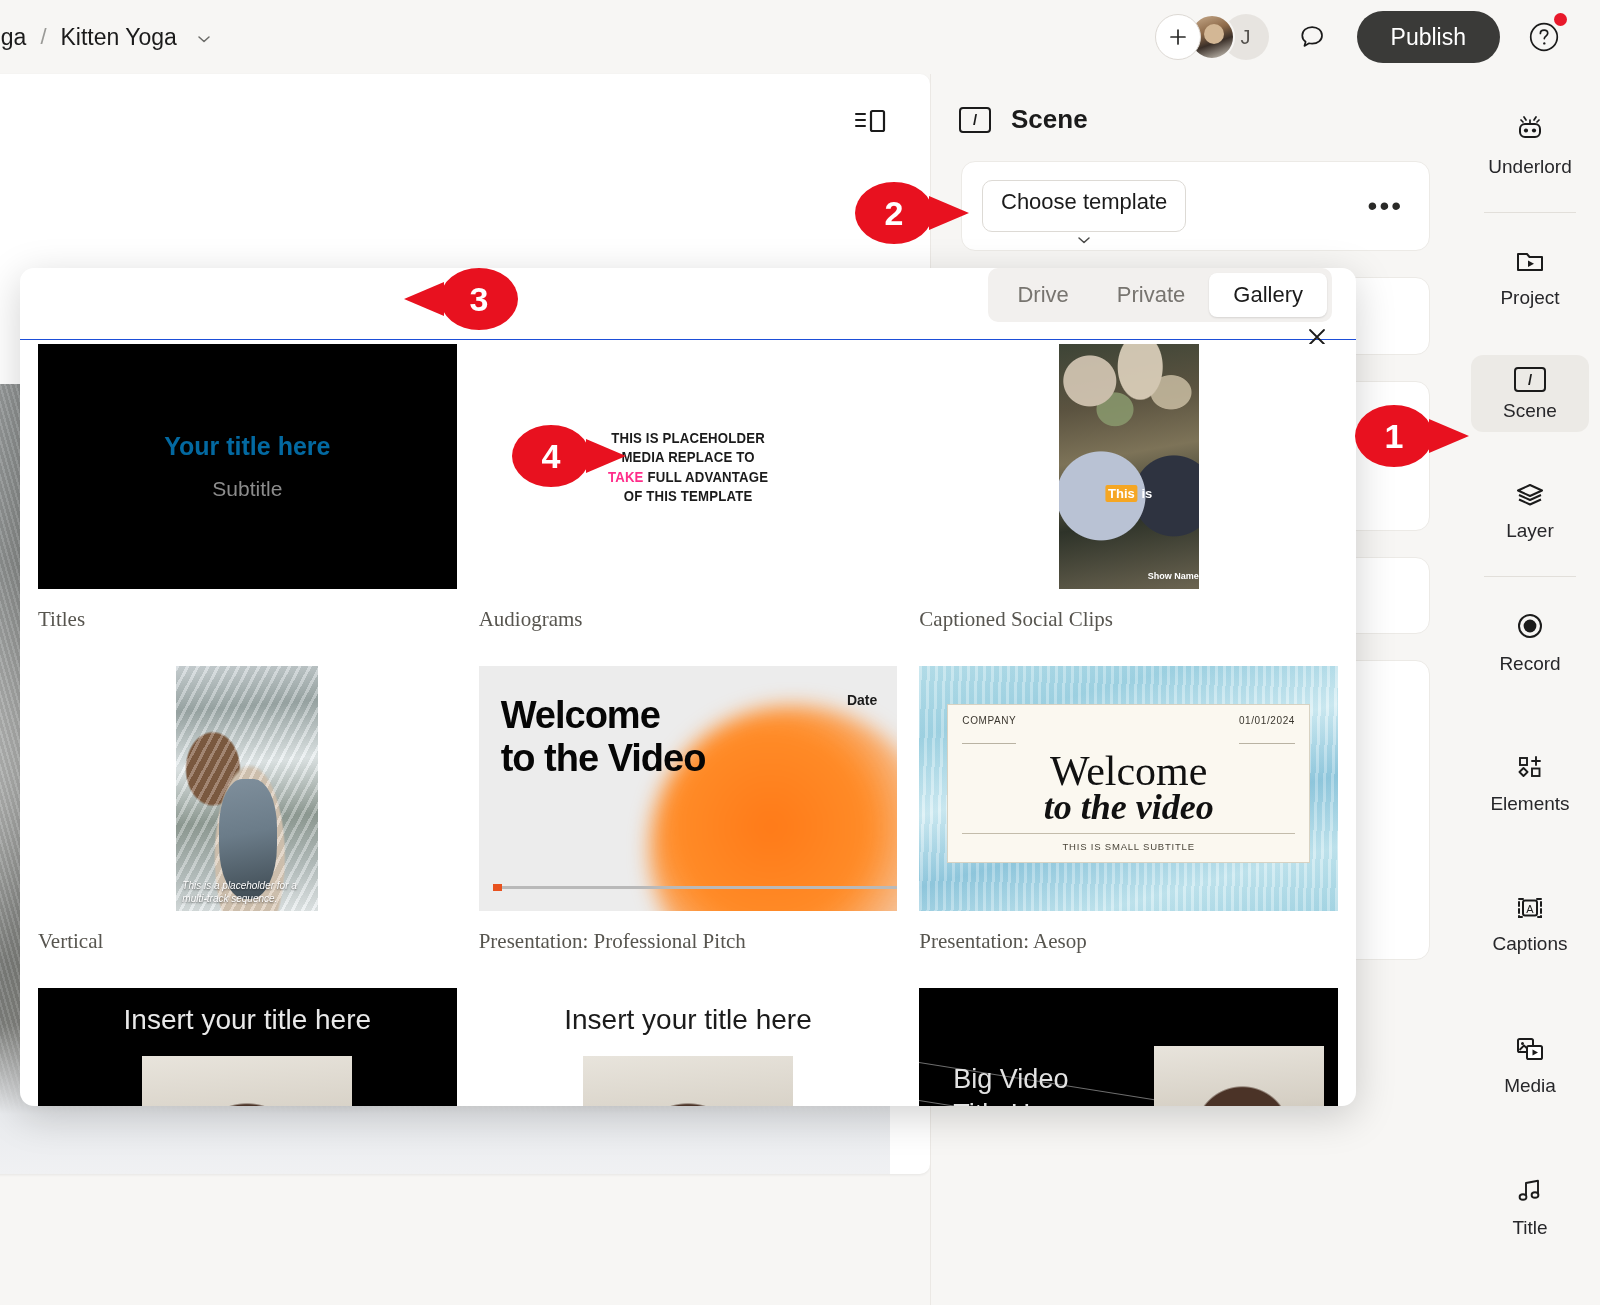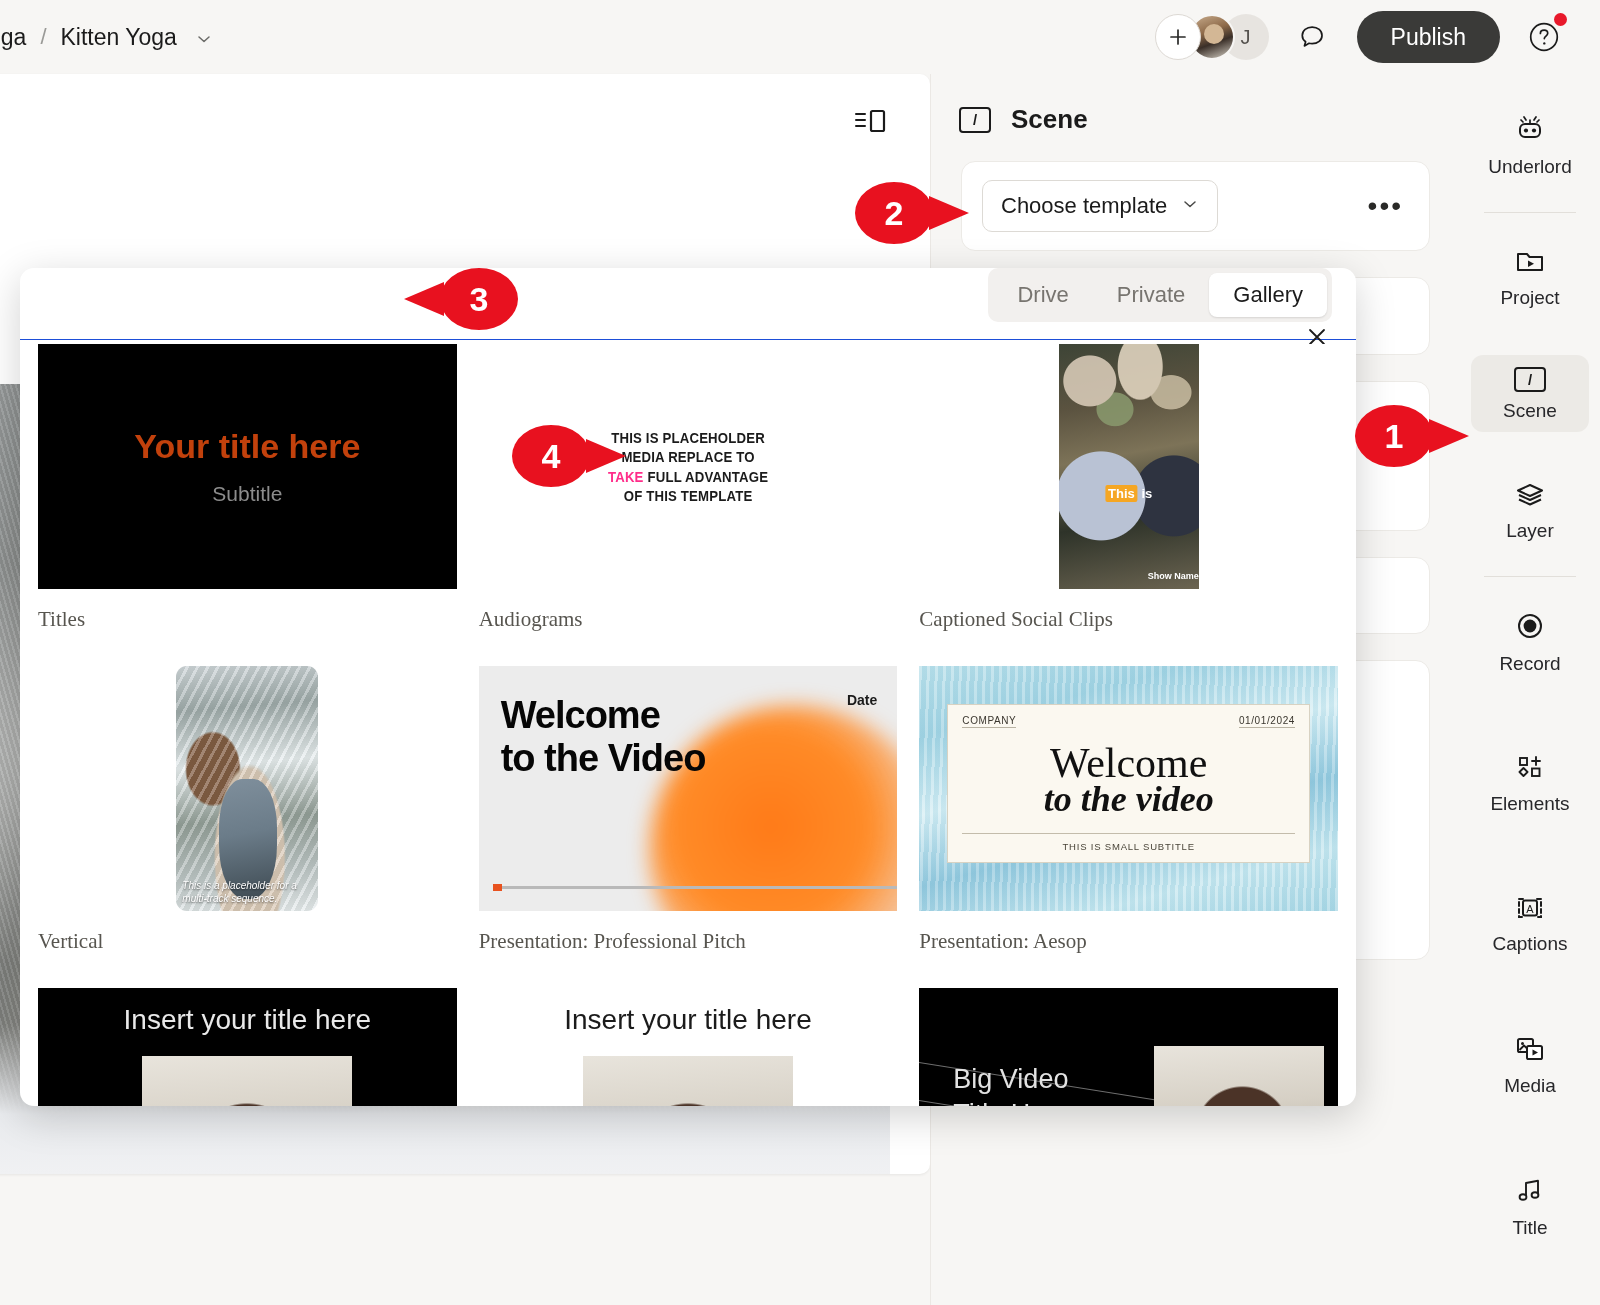--- a/index.html
+++ b/index.html
@@ -88,22 +88,22 @@
     width: 32px; height: 26px; border: 2.2px solid #1b1b1b; border-radius: 4px;
     display:flex; align-items:center; justify-content:center; font-size:15px; font-weight:700;
   }
   .card {
     margin: 26px 30px 0 30px; background: #fff; border-radius: 14px;
     border: 1px solid #eceae6; padding: 18px 20px;
     display: flex; align-items: center; justify-content: space-between;
   }
   .choose-tpl {
     border: 1px solid #dddad5; border-radius: 10px; background: #fff;
-    padding: 0 18px; height: 52px; display: flex; align-items: center; gap: 14px;
-    font-size: 22px; cursor: pointer;
+    padding: 8px 18px; height: 52px; display: flex; align-items: center; gap: 14px;
+    font-size: 22px; cursor: pointer; flex-direction: column;
   }
   .dots { font-size: 28px; letter-spacing: 2px; color: #2a2a28; cursor: pointer; padding: 0 6px;}
   .card-sec { justify-content: flex-start; font-size: 22px; color:#2a2a28; height: 78px; }
   .card-plus { justify-content: center; color: #6b6b68; }
   .plus-glyph { font-size: 34px; font-weight: 300; color:#6b6b68; }
   .card-dual { flex-direction: column; gap: 34px; align-items: center; height: 150px; justify-content: center;}
   .card-text { justify-content: flex-start; height: 300px; align-items: flex-start; padding-top: 90px; font-size: 22px; color:#2a2a28;}
 
   
   .rail {
@@ -146,21 +146,21 @@
   .grid {
     display: grid; grid-template-columns: repeat(3, 1fr);
     gap: 0px 22px; padding: 0 18px;
   }
   .tile { padding-top: 4px; }
   .tile-label { font-size: 21px; color: #57554f; padding: 18px 0 30px 0; font-family: Liberation Serif, serif; }
   .thumb { width: 100%; height: 245px; display: flex; align-items: center; justify-content: center; overflow: hidden; position: relative; }
 
   
   .t-titles { background: #000; flex-direction: column; }
-  .t-titles .h { font-size: 34px; color: #c2410c; font-weight: 600; }
+  .t-titles .h { font-size: 25px; color: #0369a1; font-weight: 600; }
   .t-titles .s { font-size: 21px; color: #8c8c8c; margin-top: 16px; }
 
   .t-audio { background: #fff; }
   .t-audio .blk { text-align: center; line-height: 1.28; }
   .t-audio .ln {
     font-size: 15px; font-weight: 700; letter-spacing: .2px;
     font-family: "Liberation Sans Narrow", "Liberation Sans", sans-serif;
     transform: scaleX(.88); transform-origin: center;
   }
   .pink { color: #ff2d8a; }
@@ -189,21 +189,20 @@
   .t-social .cap b { background: #f5a623; color: #fff; padding: 1px 3px; border-radius: 2px; }
   .t-social .show { position: absolute; bottom: 8px; width: 100%; text-align: right; font-size: 9px; color: #fff; font-weight: 700; }
 
   .t-vertical { background: #fff; }
   .t-vertical .vid {
     width: 142px; height: 245px; position: relative; overflow: hidden;
     background:
       radial-gradient(ellipse at 52% 78%, #d9c7b4 0 34px, rgba(0,0,0,0) 36px),
       radial-gradient(ellipse at 26% 42%, #7a5236 0 26px, rgba(0,0,0,0) 28px),
       linear-gradient(175deg,#cfd6da 0%,#9aa6a6 18%,#e8eef0 40%,#8e9a93 62%,#b9c2c2 82%,#e9eef0 100%);
-    border-radius: 11px;
   }
   .t-vertical .vid::before{
     content:""; position:absolute; inset:0;
     background: repeating-linear-gradient(118deg, rgba(255,255,255,.5) 0 3px, rgba(120,130,120,.22) 3px 9px);
     opacity:.6;
   }
   .t-vertical .vid::after{
     content:""; position:absolute; left:30%; top:46%; width:58px;height:120px;border-radius:40% 40% 45% 45%;
     background: linear-gradient(170deg,#7f8f9c 0%,#6b7c89 45%,#3e4a52 100%);
   }
@@ -235,21 +234,21 @@
     content:""; position:absolute; inset:0;
     background: repeating-linear-gradient(92deg, rgba(255,255,255,.38) 0 3px, rgba(140,195,215,.22) 3px 8px);
     opacity:.75;
   }
   .t-aesop .cardin {
     position: absolute; left: 28px; right: 28px; top: 38px; bottom: 48px;
     background: #fbf8f0; border: 1px solid #d8d2c2; padding: 10px 14px; z-index: 2;
     display: flex; flex-direction: column;
   }
   .t-aesop .row { display: flex; justify-content: space-between; font-size: 10px; letter-spacing: .6px; color: #3a362e; }
-  .t-aesop .row span { border-bottom: 1px solid #b9b3a3; padding-bottom: 1px; }
+  .t-aesop .row span { border-bottom: 1px solid #b9b3a3; padding-bottom: 17px; }
   .t-aesop .mid { flex: 1; display: flex; flex-direction: column; align-items: center; justify-content: center; }
   .t-aesop .w1 { font-family: "Liberation Serif", serif; font-size: 42px; line-height: .95; color: #111; }
   .t-aesop .w2 { font-family: "Liberation Serif", serif; font-size: 36px; font-style: italic; font-weight: 700; line-height: 1; color: #111; margin-top: -2px; }
   .t-aesop .sub { border-top: 1px solid #c3bcab; padding-top: 7px; text-align: center; font-size: 9.5px; letter-spacing: .8px; color: #4a4539; }
 
   .t-insert-black { background: #000; align-items: flex-start; }
   .t-insert-black .ttl { position: absolute; top: 16px; width: 100%; text-align: center; font-size: 28px; color: #e9e9e9; font-weight: 300; }
   .t-insert-black .vid {
     position: absolute; top: 68px; left: 50%; transform: translateX(-50%); width: 210px; height: 180px;
     background:

